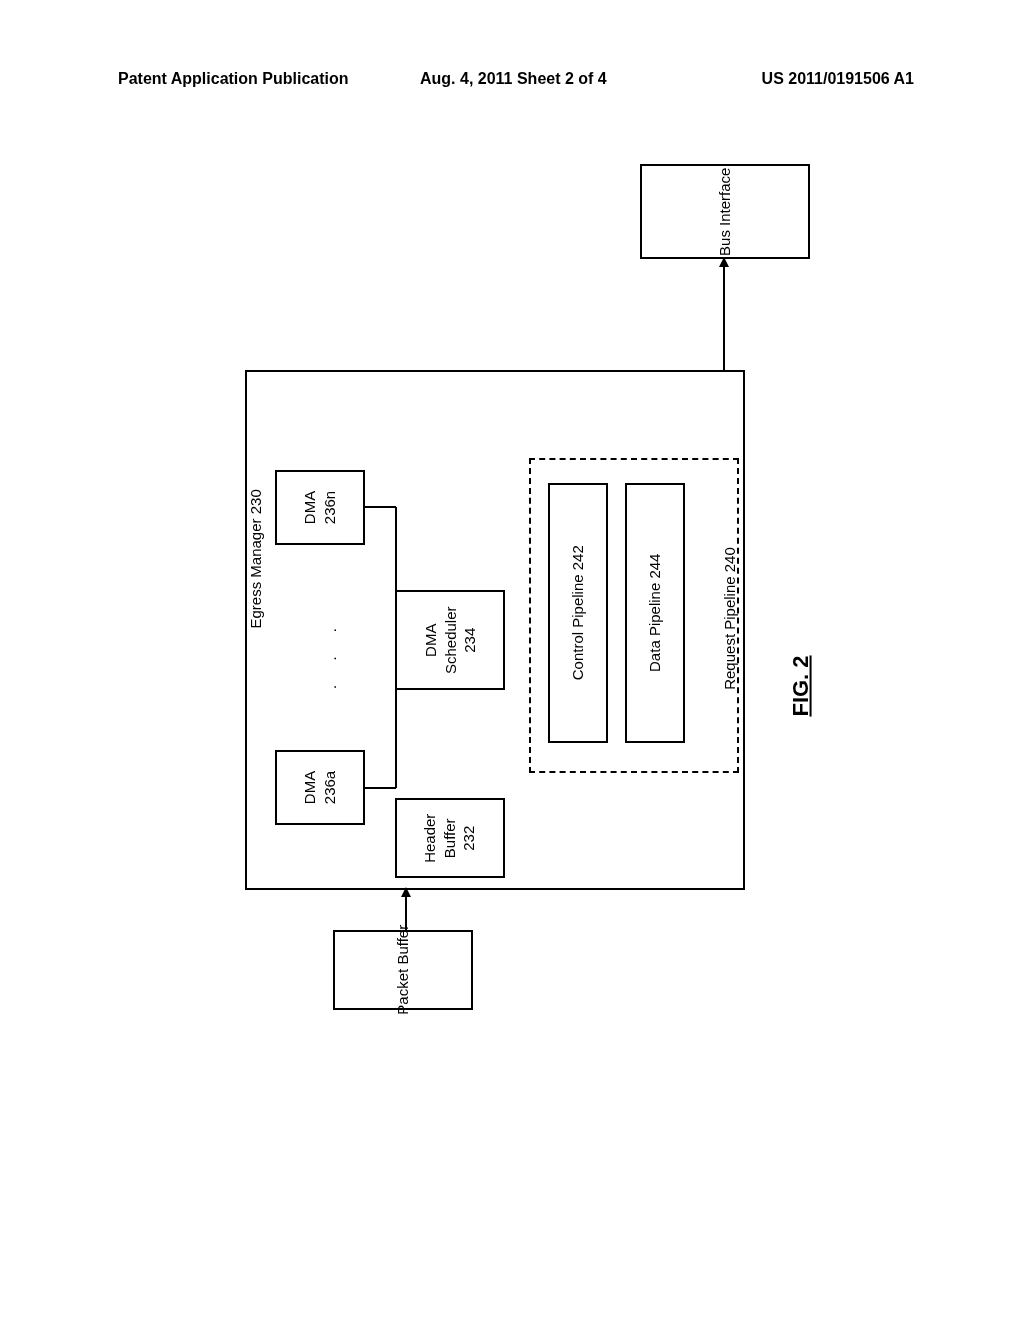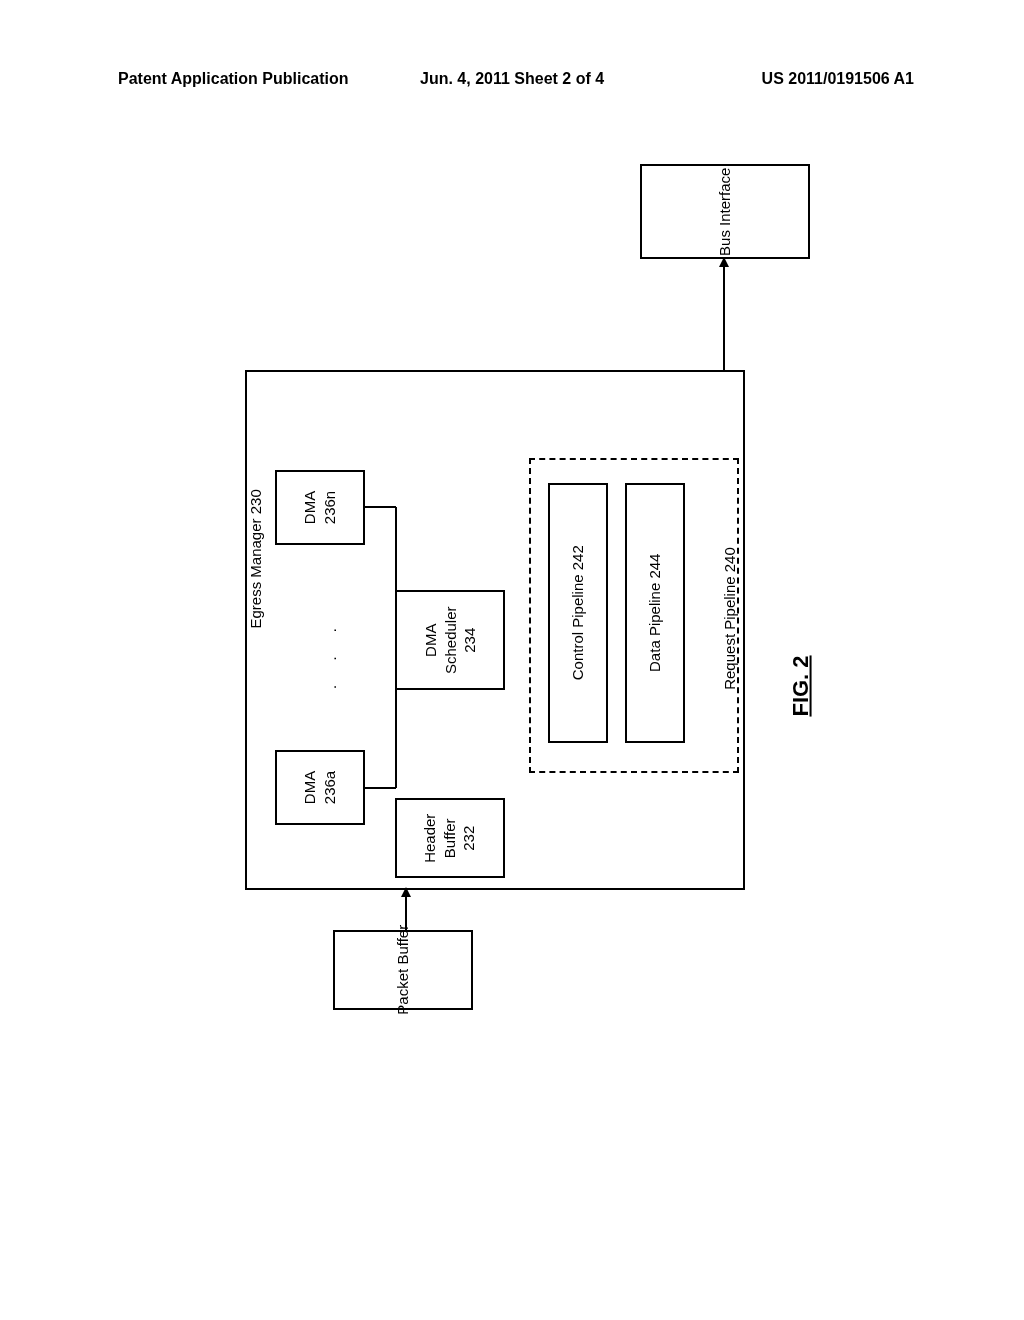--- a/index.html
+++ b/index.html
@@ -123,21 +123,21 @@
       transform: rotate(-90deg);
       font-size: 15px;
       letter-spacing: 10px;
     }
   </style>
 </head>
 <body>
 
 <div class="header">
   <span class="header-left">Patent Application Publication</span>
-  <span class="header-center">Jun. 4, 2011  Sheet 2 of 4</span>
+  <span class="header-center">Aug. 4, 2011  Sheet 2 of 4</span>
   <span class="header-right">US 2011/0191506 A1</span>
 </div>
 
 <div class="diagram-canvas">
 
   <div class="box" style="left:223px; top:780px; width:140px; height:80px;">
     <div class="box-inner">Packet Buffer</div>
   </div>
 
   <div class="box" style="left:530px; top:14px; width:170px; height:95px;">

